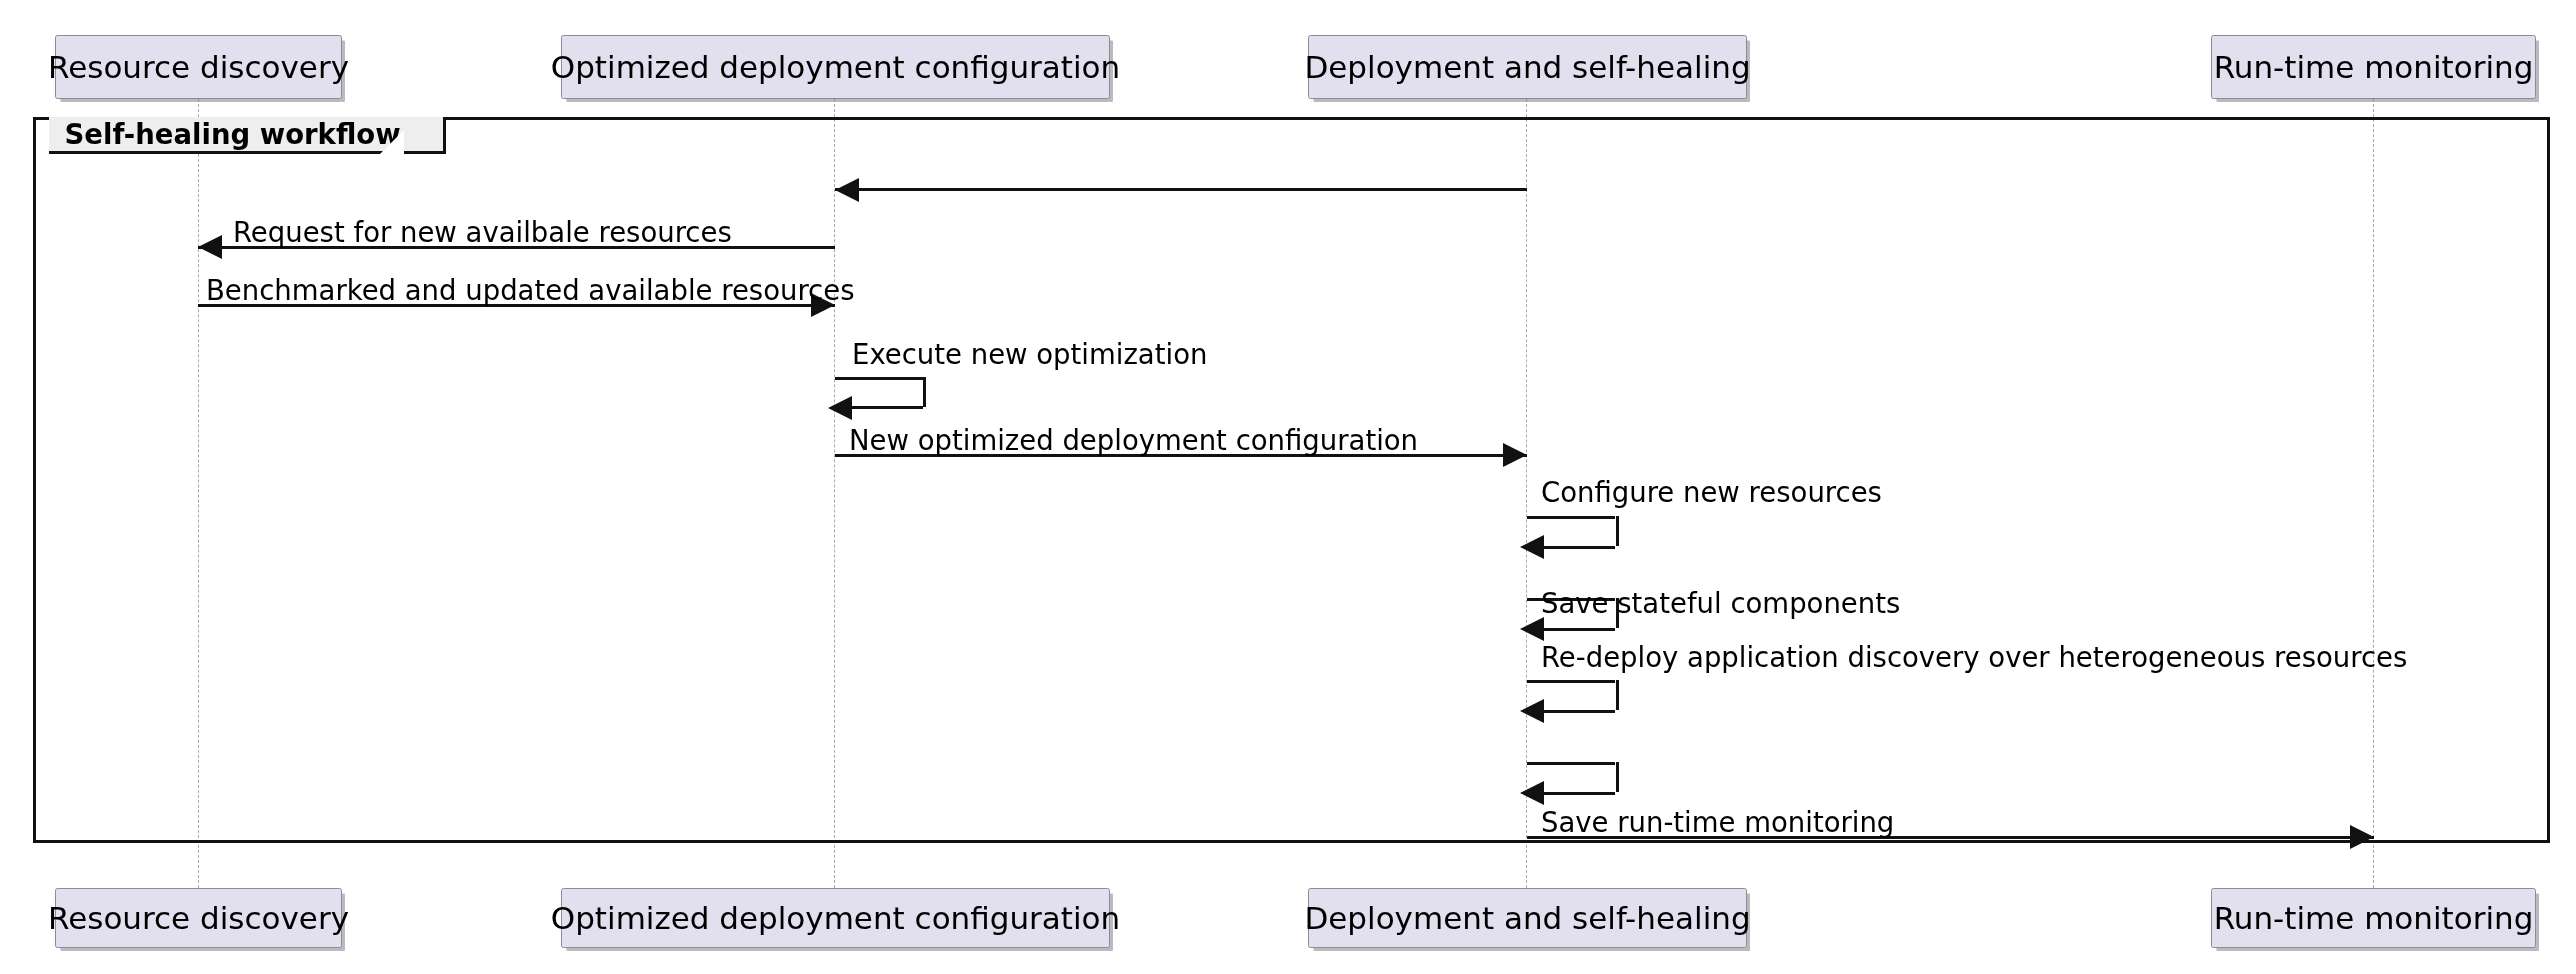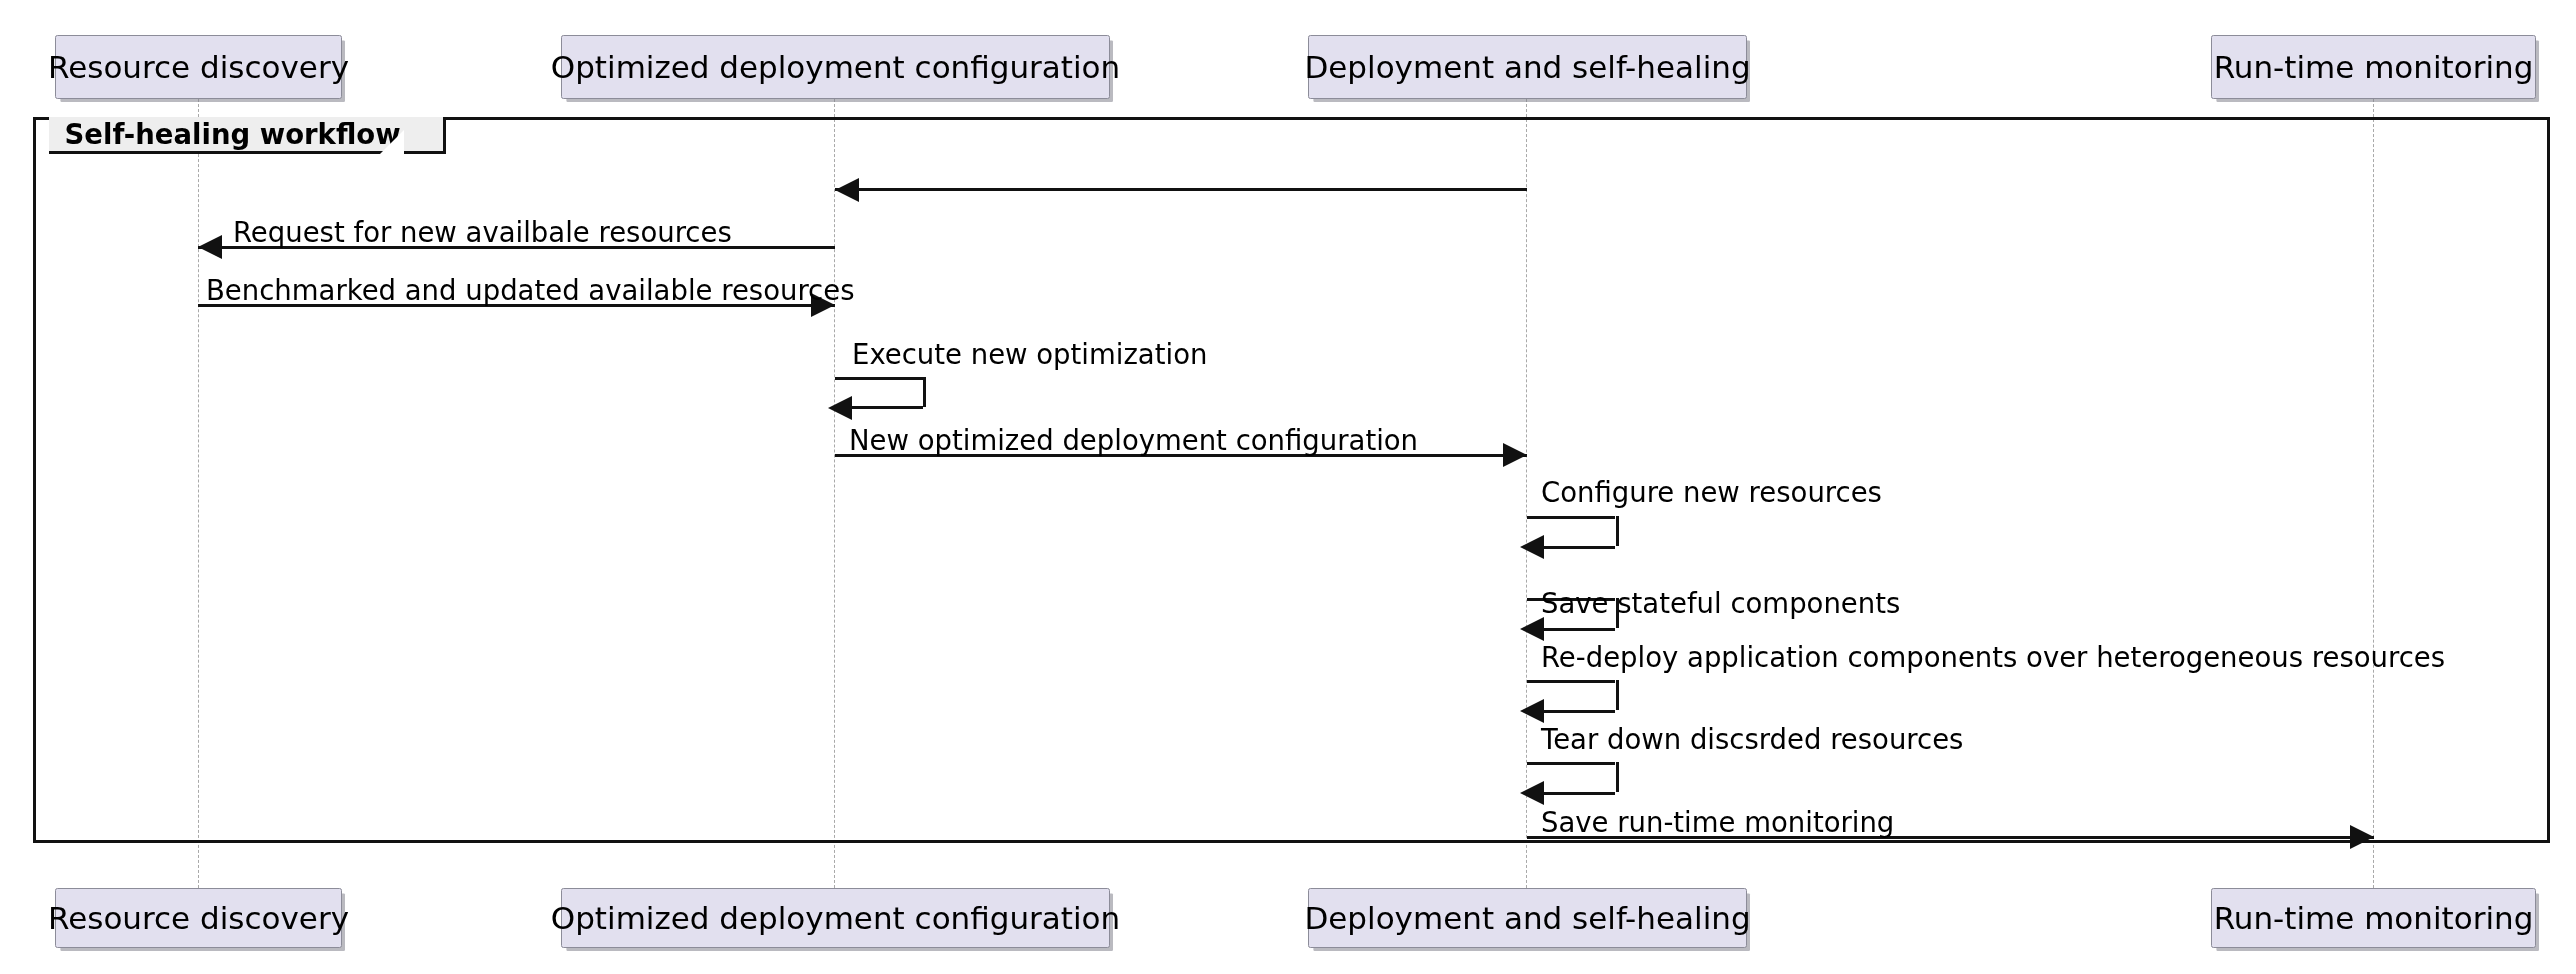--- a/index.html
+++ b/index.html
@@ -159,23 +159,22 @@
     <div class="msg-label" style="left: 1541px; top: 479px;">Configure new resources</div>
     <div class="self-top" style="left: 1527px; top: 598px; width: 88px;"></div>
     <div class="self-side" style="left: 1616px; top: 598px; height: 30px;"></div>
     <div class="self-bottom" style="left: 1527px; top: 628px; width: 88px;"></div>
     <div class="arrowhead arrow-left" style="left: 1520px; top: 617px;"></div>
     <div class="msg-label" style="left: 1541px; top: 590px;">Save stateful components</div>
     <div class="self-top" style="left: 1527px; top: 680px; width: 88px;"></div>
     <div class="self-side" style="left: 1616px; top: 680px; height: 30px;"></div>
     <div class="self-bottom" style="left: 1527px; top: 710px; width: 88px;"></div>
     <div class="arrowhead arrow-left" style="left: 1520px; top: 699px;"></div>
-    <div class="msg-label" style="left: 1541px; top: 644px;">Re-deploy application components over heterogeneous resources</div>
+    <div class="msg-label" style="left: 1541px; top: 644px;">Re-deploy application discovery over heterogeneous resources</div>
     <div class="self-top" style="left: 1527px; top: 762px; width: 88px;"></div>
     <div class="self-side" style="left: 1616px; top: 762px; height: 30px;"></div>
     <div class="self-bottom" style="left: 1527px; top: 792px; width: 88px;"></div>
     <div class="arrowhead arrow-left" style="left: 1520px; top: 781px;"></div>
-    <div class="msg-label" style="left: 1541px; top: 726px;">Tear down discsrded resources</div>
     <div class="msg-line" style="left: 1527px; top: 836px; width: 847px;"></div>
     <div class="arrowhead arrow-right" style="left: 2350px; top: 825px;"></div>
     <div class="msg-label" style="left: 1541px; top: 809px;">Save run-time monitoring</div>
   </div>
 
 
 </body></html>

